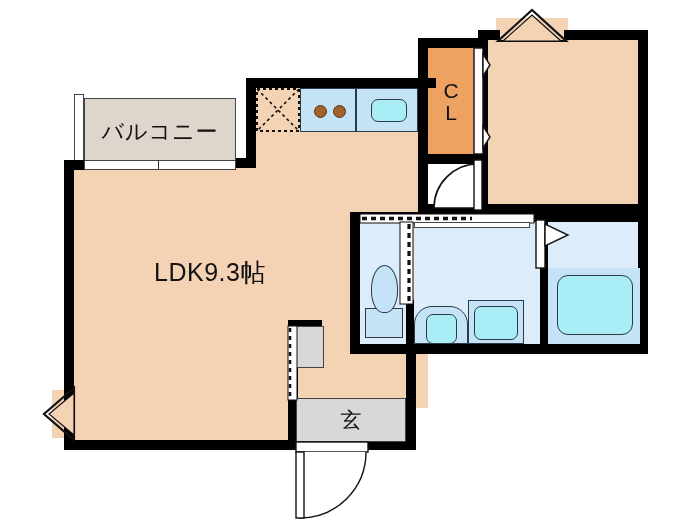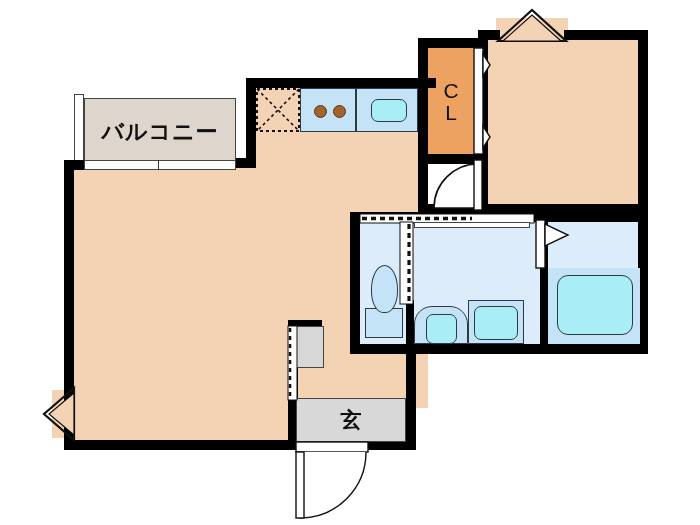--- a/index.html
+++ b/index.html
@@ -12,21 +12,21 @@
   .room{background:#f4d3b4;}
   .balc{background:#ded5cc;}
   .closet{background:#eea262;}
   .wet{background:#dcecfb;}
   .wet2{background:#c5e3f7;}
   .tubwater{background:#a9eef7;}
   .gray{background:#d8d8d8;}
   .white{background:#ffffff;}
   .wall{background:#000000;}
   
-  .lbl{color:#111;font-weight:700;white-space:nowrap;
+  .lbl{color:#111;font-weight:400;white-space:nowrap;
        display:flex;align-items:center;justify-content:center;}
   .lbl-ldk{font-size:25px;letter-spacing:.5px;}
   .lbl-balc{font-size:22px;letter-spacing:1px;}
   .lbl-wa{font-size:23px;letter-spacing:.5px;}
   .lbl-cl{font-size:21px;flex-direction:column;line-height:1.05;font-weight:500;}
   .lbl-gen{font-size:21px;}
   
   .ol{border:1.4px solid #2b3a44;box-sizing:border-box;}
   .ol-thin{border:1px solid #444;box-sizing:border-box;}
   .rnd{border-radius:7px;}
@@ -200,20 +200,21 @@
   <div class="abs" style="left:296px;top:442px;width:76px;height:78px;">
     <svg width="76" height="78" viewBox="0 0 76 78">
       <rect x="0" y="0" width="72" height="10" fill="#ffffff" stroke="#111" stroke-width="1.4"></rect>
       <path d="M 4 10 L 4 76 A 66 66 0 0 0 70 10" fill="#ffffff" stroke="#111" stroke-width="1.4"></path>
       <rect x="0" y="10" width="8" height="66" fill="#ffffff" stroke="#111" stroke-width="1.4"></rect>
     </svg>
   </div>
 
   <div class="abs lbl lbl-balc" style="left:84px;top:110px;width:152px;height:44px;">バルコニー</div>
 
+  <div class="abs lbl lbl-ldk" style="left:120px;top:255px;width:180px;height:34px;">LDK9.3帖</div>
 
 
   <div class="abs lbl lbl-cl" style="left:428px;top:66px;width:46px;height:72px;">
     <span>C</span>
     <span>L</span>
   </div>
 
   <div class="abs lbl lbl-gen" style="left:296px;top:400px;width:110px;height:40px;">玄</div>
 
 </div>

